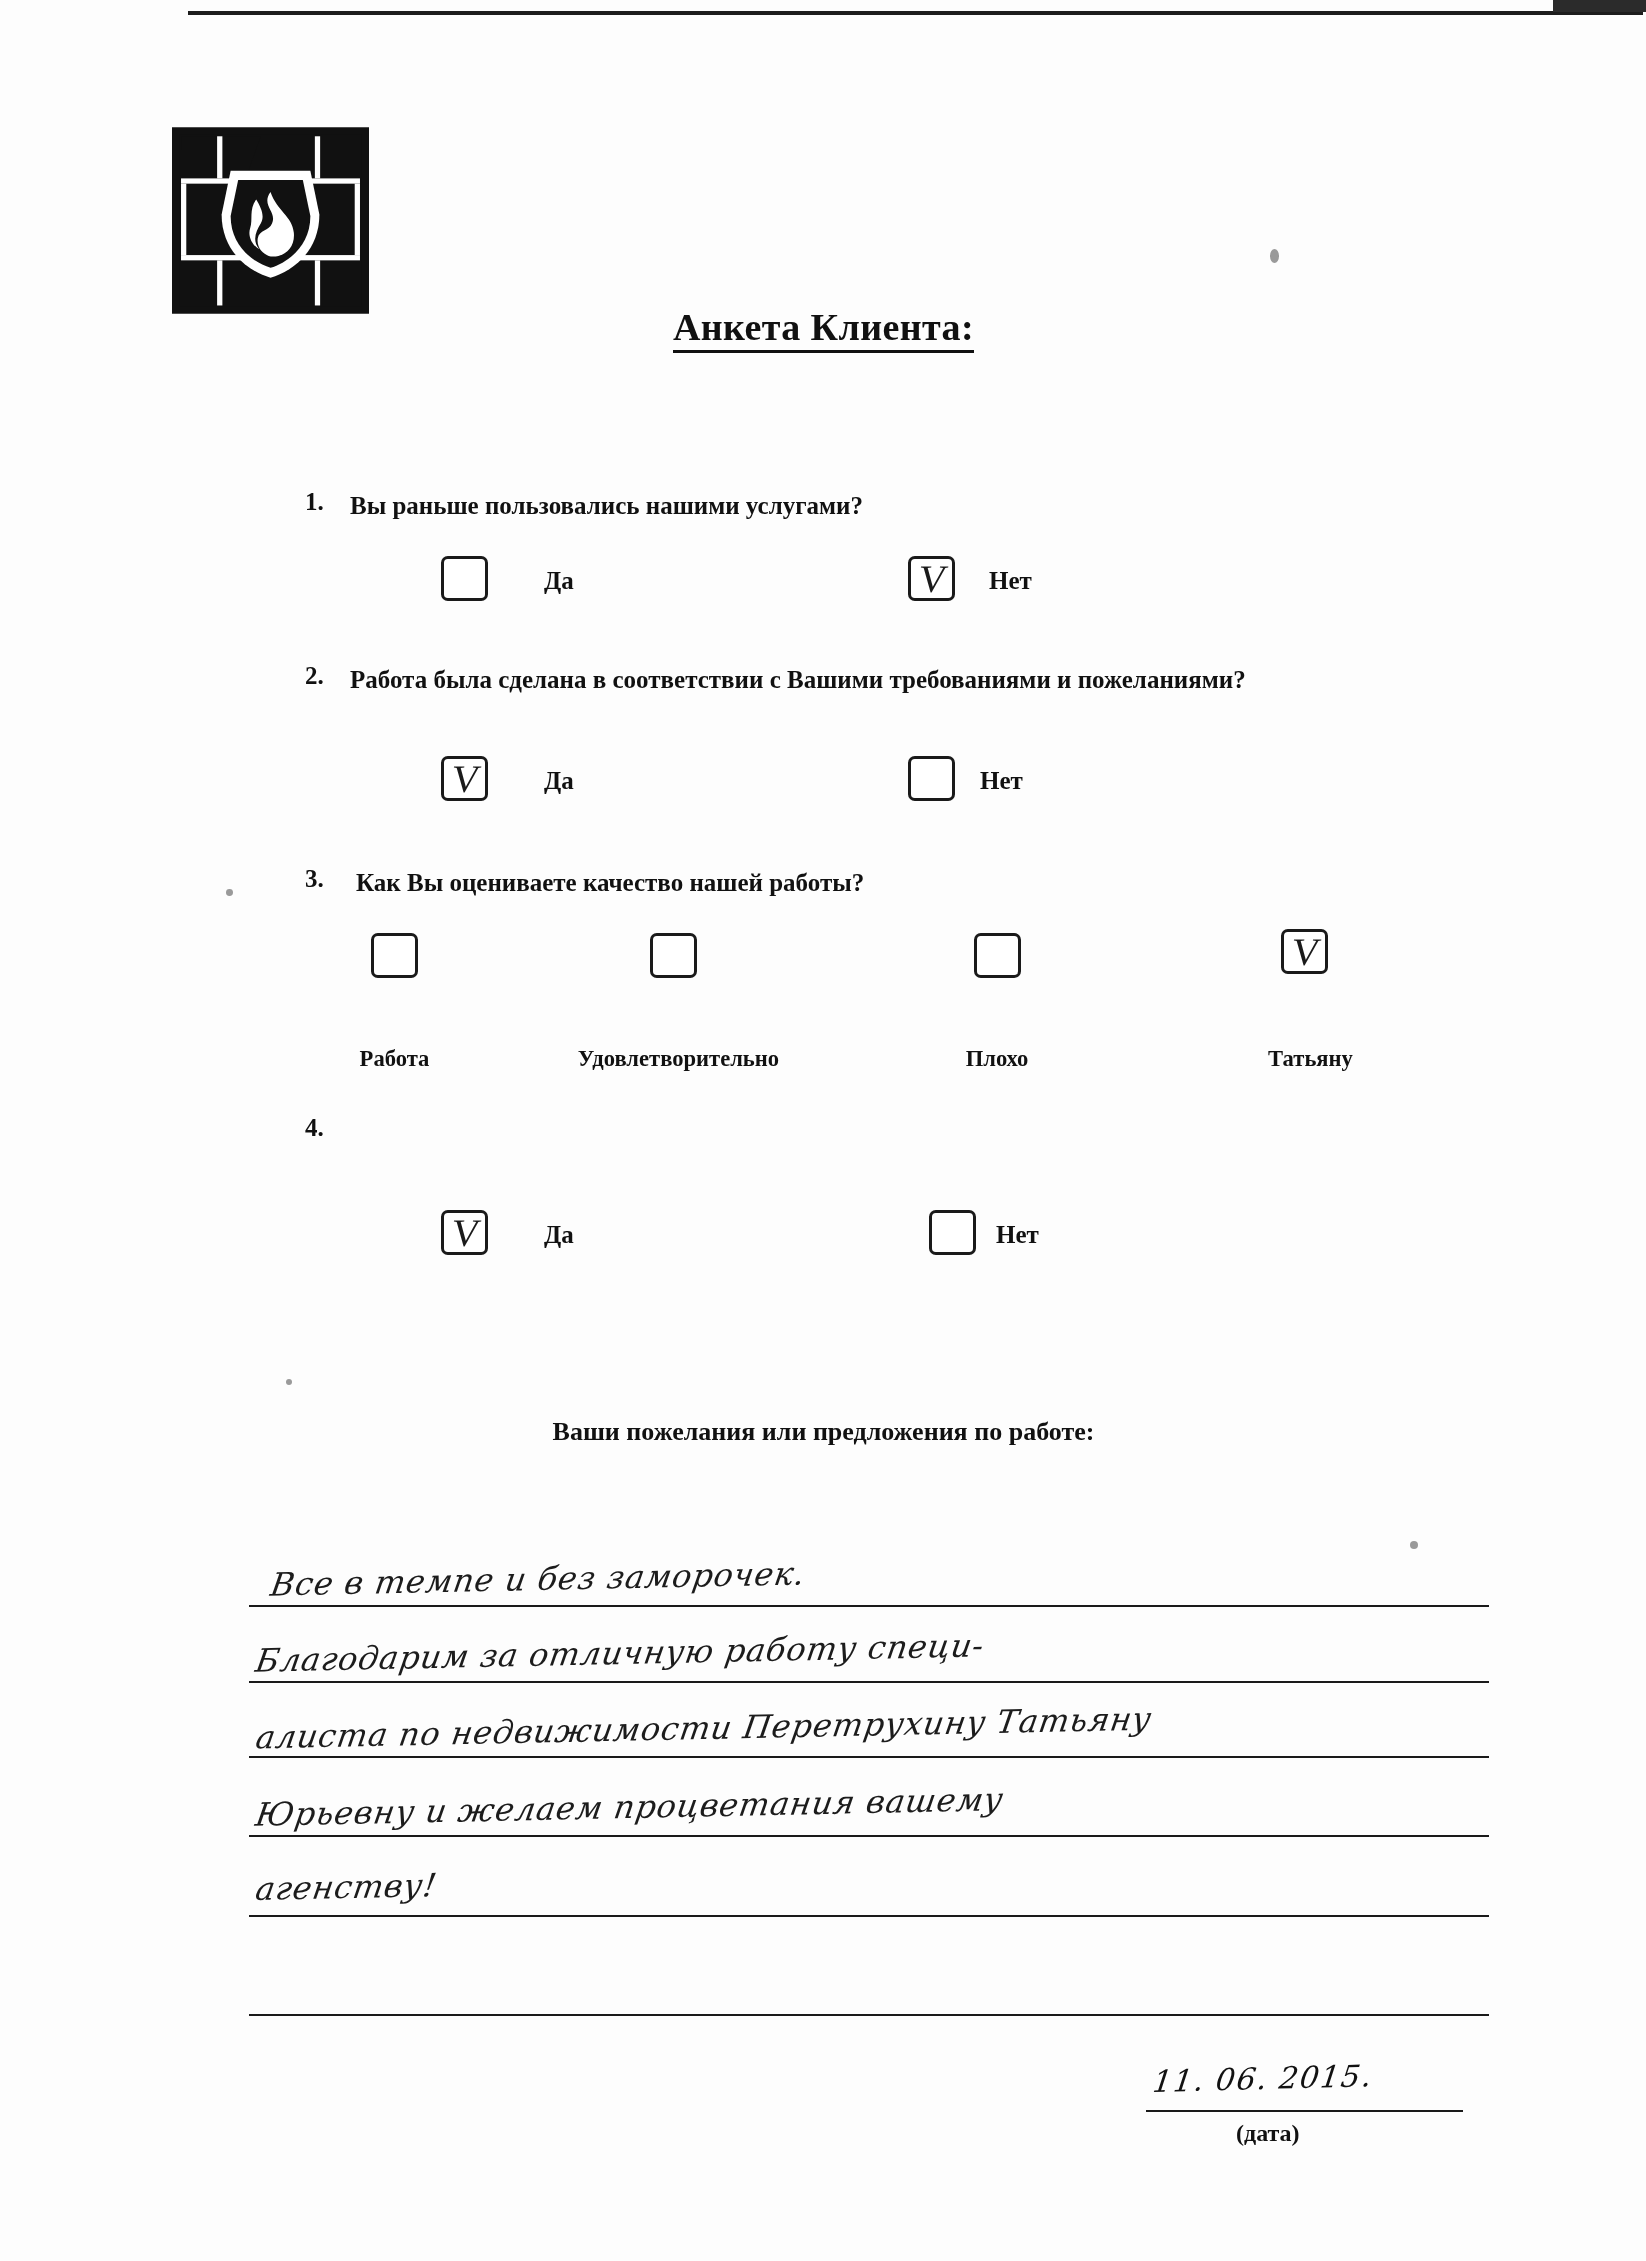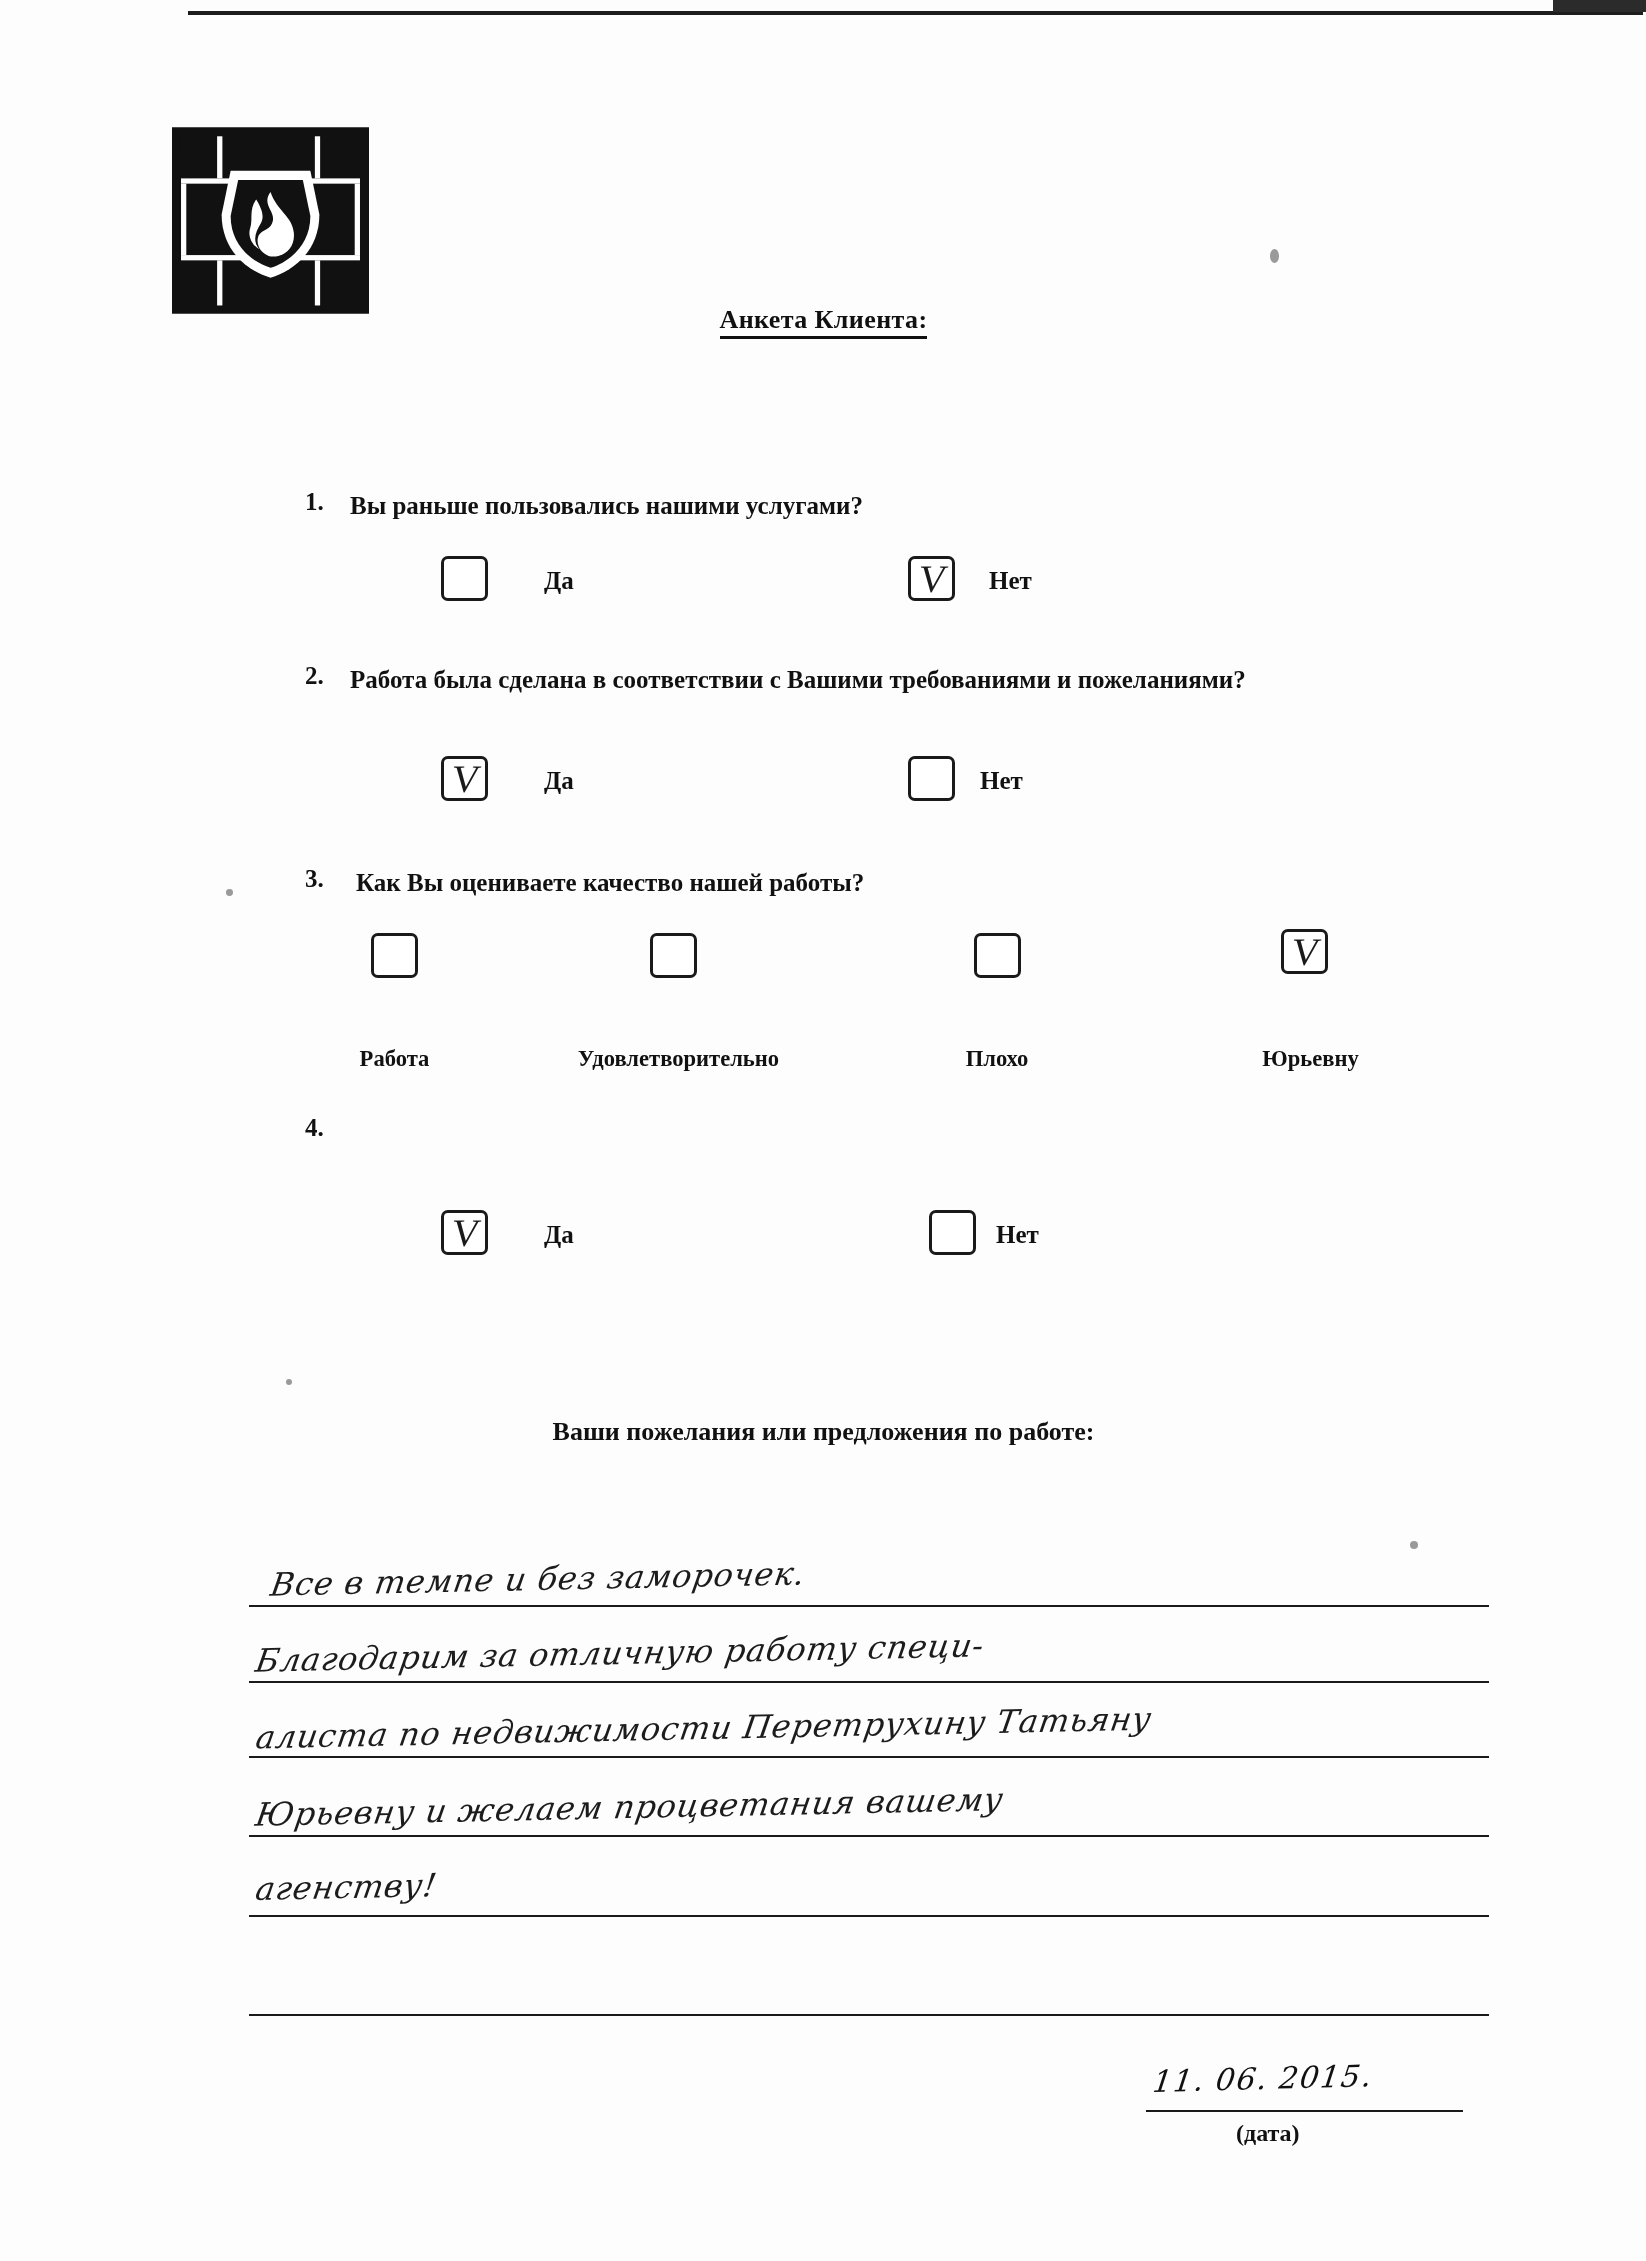--- a/index.html
+++ b/index.html
@@ -55,21 +55,21 @@
   }
   .logo svg { display: block; }
 
   
   .title {
     position: absolute;
     left: 0;
     top: 305px;
     width: 1647px;
     text-align: center;
-    font-size: 26px;
+    font-size: 38px;
     font-weight: bold;
     letter-spacing: 0.4px;
   }
   .title span {
     border-bottom: 3px solid #111;
     padding-bottom: 2.3px;
   }
 
   
   .q {
@@ -263,21 +263,21 @@
   <div class="rating-label" style="left:528px;top:1046px;width:301px;">Удовлетворительно</div>
 
   <div class="cb" style="left:974px;top:933px;">
     <span class="tick"></span>
   </div>
   <div class="rating-label" style="left:912px;top:1046px;width:170px;">Плохо</div>
 
   <div class="cb" style="left:1281px;top:929px;">
     <span class="tick">V</span>
   </div>
-  <div class="rating-label" style="left:1227px;top:1046px;width:167px;">Юрьевну</div>
+  <div class="rating-label" style="left:1227px;top:1046px;width:167px;">Татьяну</div>
 
   <div class="q-num" style="left:305px;top:1114px;">4.</div>
 
   <div class="cb" style="left:441px;top:1210px;">
     <span class="tick">V</span>
   </div>
   <div class="cb-label" style="left:544px;top:1221px;">Да</div>
 
   <div class="cb" style="left:929px;top:1210px;">
     <span class="tick"></span>

